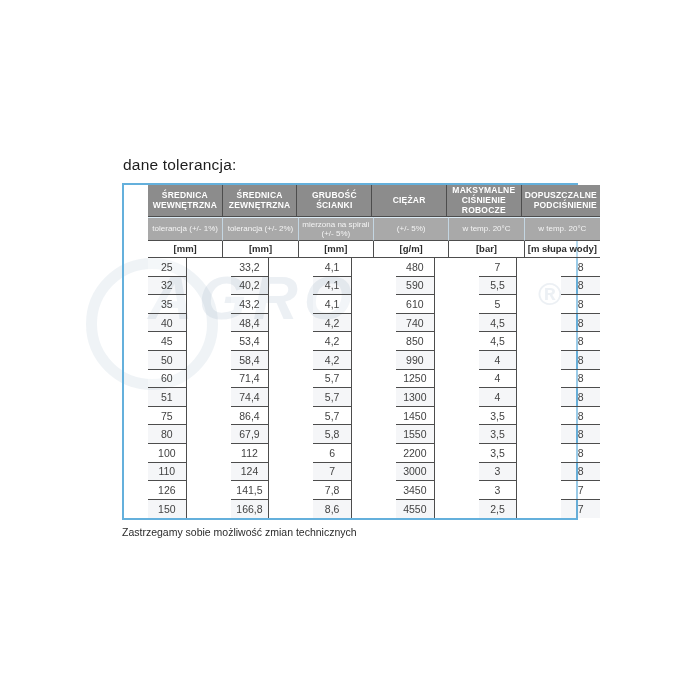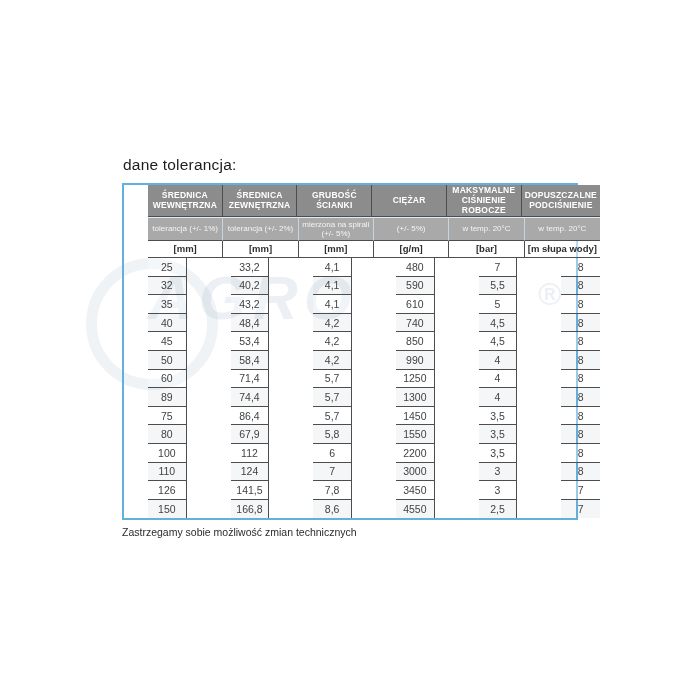--- a/index.html
+++ b/index.html
@@ -21,21 +21,21 @@
                 color:#1d1d1d; letter-spacing:0.2px; }
 
   
   .tech-table { position:absolute; z-index:1; left:122px; top:183px; width:456px;
                 border:2px solid #64b0dc; background:transparent; }
   .tr { display:grid; grid-template-columns:repeat(6,1fr); width:100%;margin-left:24px; }
   .td, .th, .sh, .un {
     display:flex; align-items:center; justify-content:center; text-align:center;
     border-right:1px solid #4d4d4d; border-bottom:1px solid #4d4d4d;
     padding:1px 3px; line-height:1.15; }
-  .tr > div:last-child { border-right:none; }
+  .tr > div:last-child { border-right:none;text-align:right; }
   .tr:last-child > div { border-bottom:none; }
 
   .row-header   { height:32px; }
   .row-header .th { background:#8c8c8c; color:#ffffff; font-weight:bold; font-size:8.5px;
                     text-transform:uppercase; letter-spacing:0.2px; }
   .row-subheader{ height:24px; }
   .row-subheader .sh { background:#a9a9a9; color:#f4f4f4; font-size:8px;
                     border-right:1px solid #c4d6e2; border-bottom:1px solid #4d4d4d;
                     border-top:1px solid #dcebf5; }
   .row-units    { height:17px; }
@@ -138,21 +138,21 @@
     </div>
     <div class="tr row-data">
       <div class="td">60</div>
         <div class="td">71,4</div>
         <div class="td">5,7</div>
         <div class="td">1250</div>
         <div class="td">4</div>
         <div class="td">8</div>
     </div>
     <div class="tr row-data alt">
-      <div class="td">89</div>
+      <div class="td">51</div>
         <div class="td">74,4</div>
         <div class="td">5,7</div>
         <div class="td">1300</div>
         <div class="td">4</div>
         <div class="td">8</div>
     </div>
     <div class="tr row-data">
       <div class="td">75</div>
         <div class="td">86,4</div>
         <div class="td">5,7</div>

